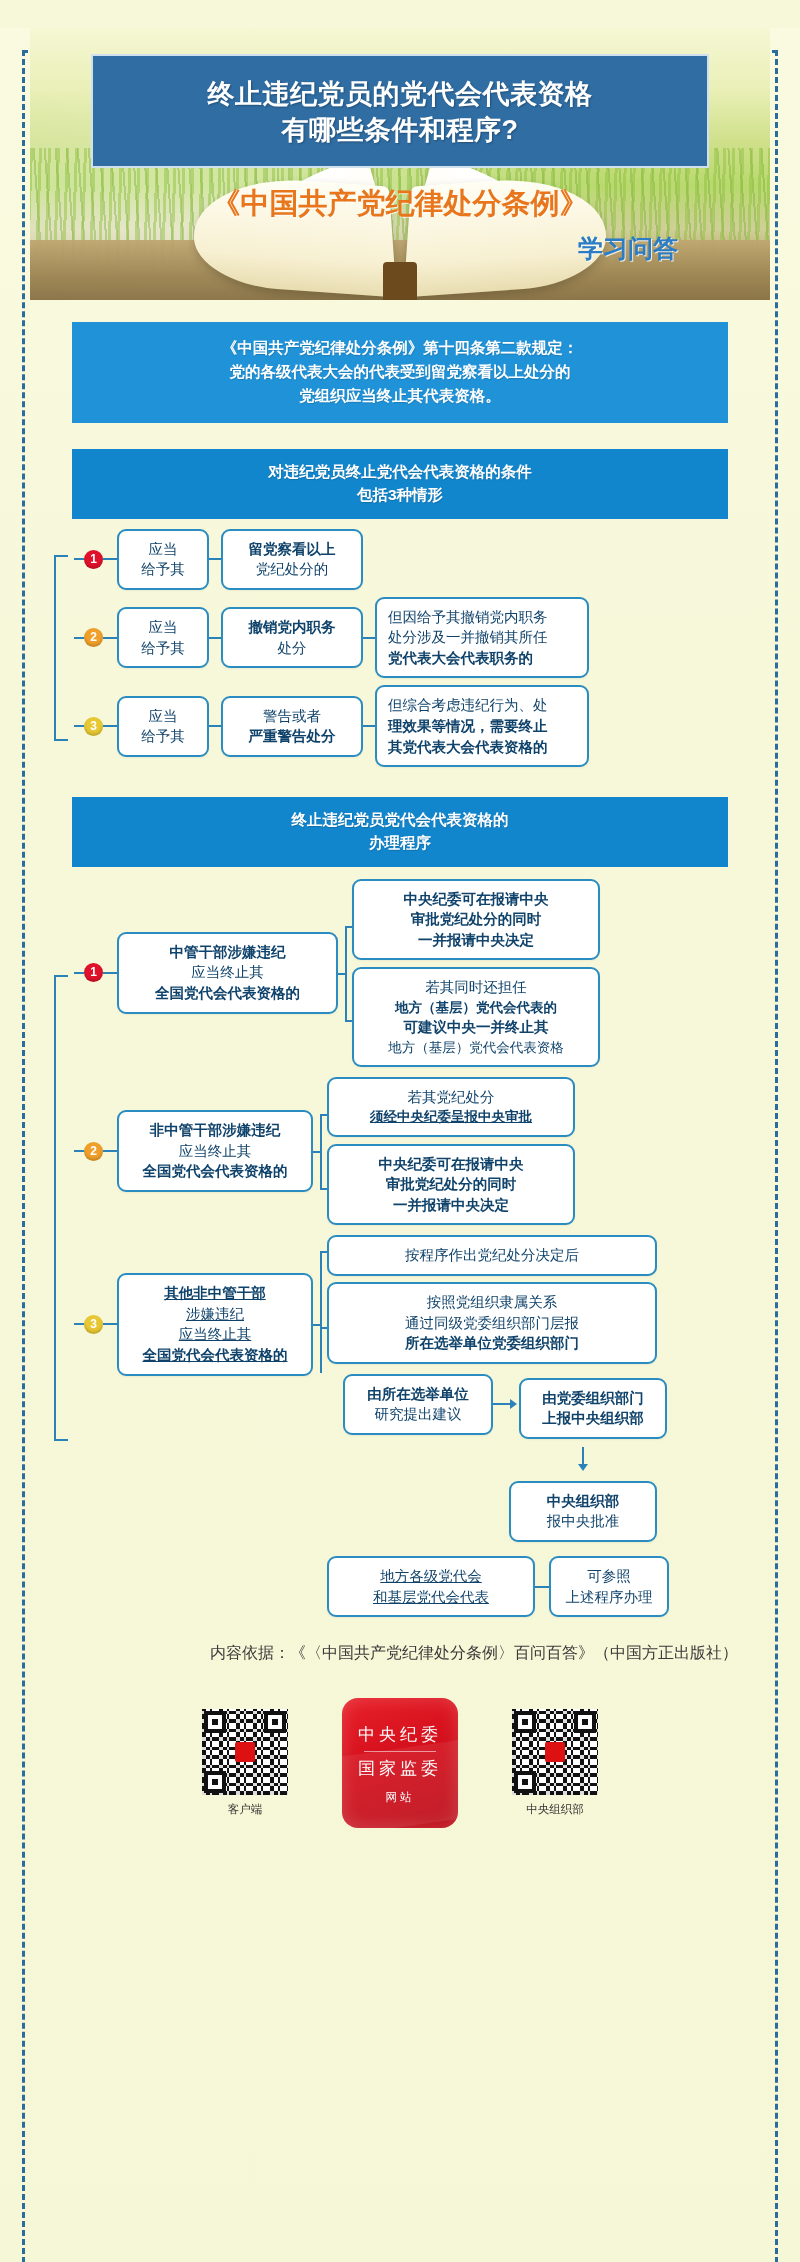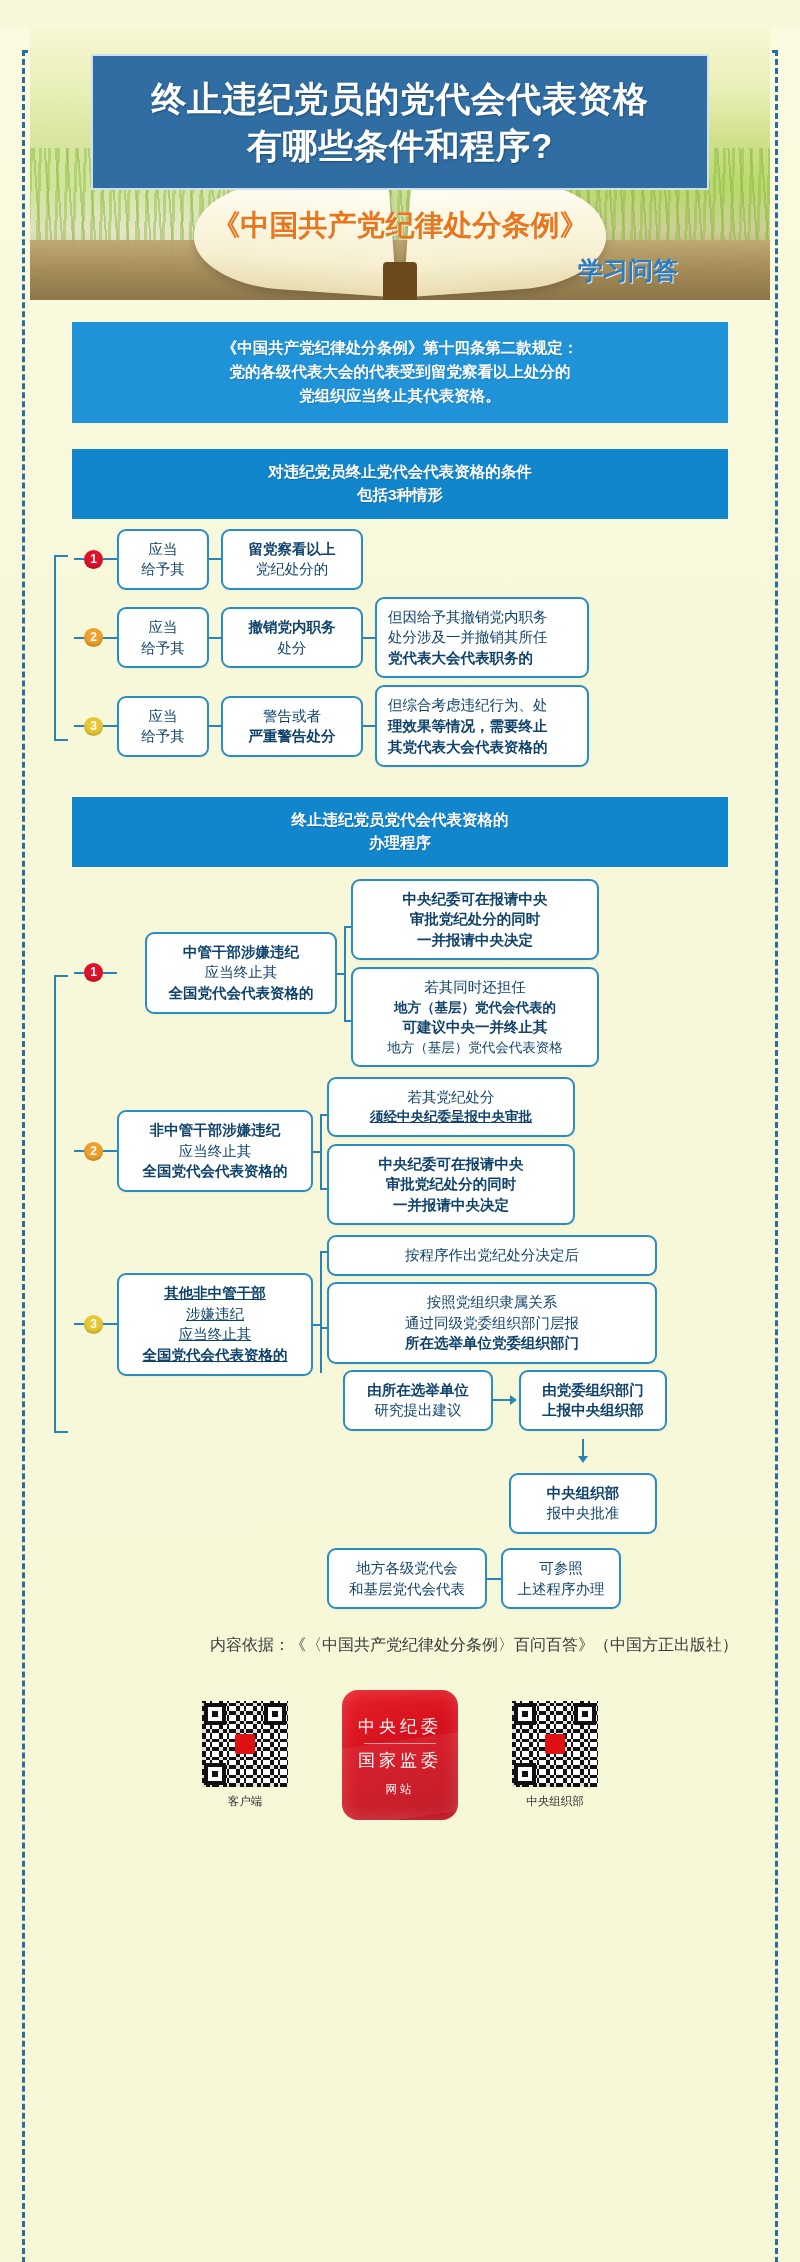--- a/index.html
+++ b/index.html
@@ -70,21 +70,21 @@
   .hero-title {
     position: relative; z-index: 5;
     margin: 26px auto 0 auto;
     width: 618px;
     background: #2f6da3;
     border: 2px solid #cfe0ef;
     padding: 20px 14px 18px 14px;
     text-align: center;
   }
   .hero-title .l {
-    display:block; color:#ffffff; font-weight:bold; font-size:35px; line-height:1.34;
+    display:block; color:#ffffff; font-weight:bold; font-size:27px; line-height:1.34;
     letter-spacing:.5px; text-shadow: 1px 1px 2px rgba(0,0,0,.28);
   }
   .hero-sub {
     position:relative; z-index:5; text-align:center; margin-top:16px;
   }
   .hero-sub .book-name {
     display:inline-block; color:#e8761c; font-weight:bold; font-size:29px;
     text-shadow: 1px 1px 0 rgba(255,255,255,.7);
   }
   .hero-sub2 {
@@ -348,21 +348,21 @@
   <div class="tree">
     <div class="group" style="padding-left:34px; margin-top:12px;">
       <div class="rail" style="left:14px; top:96px; bottom:176px;"></div>
       <div class="rail-cap-top" style="left:14px; top:96px;"></div>
       <div class="rail-cap-bot" style="left:14px; bottom:176px;"></div>
 
       <div class="row" style="margin:10px 0;">
         <div class="hconn w10"></div>
         <div class="bullet b1">1</div>
         <div class="hconn w14"></div>
-        <div class="card" style="width:192px;margin-left:28px;">
+        <div class="card" style="width:221px;">
           <span class="ln" style="font-weight:bold;">中管干部涉嫌违纪</span>
           <span class="ln">应当终止其</span>
           <span class="ln" style="font-weight:bold;">全国党代会代表资格的</span>
         </div>
         <div class="bracket">
           <div class="v" style="top:25%; bottom:25%;"></div>
           <div class="t1" style="top:25%;"></div>
           <div class="t2" style="top:75%;"></div>
         </div>
         <div class="stack">
@@ -435,41 +435,41 @@
             <span class="ln">通过同级党委组织部门层报</span>
             <span class="ln" style="font-weight:bold;">所在选举单位党委组织部门</span>
           </div>
 
           <div style="display:flex; align-items:center;padding-left:16px;">
             <div class="card" style="width:150px;">
               <span class="ln" style="font-weight:bold;">由所在选举单位</span>
               <span class="ln">研究提出建议</span>
             </div>
             <div class="arrow-r"></div>
-            <div class="card" style="width:148px;">
+            <div class="card" style="width:148px;margin-top:8px;">
               <span class="ln" style="font-weight:bold;">由党委组织部门</span>
               <span class="ln" style="font-weight:bold;">上报中央组织部</span>
             </div>
           </div>
 
           <div style="display:flex; justify-content:flex-end; width:330px;">
             <div style="width:148px; display:flex; justify-content:center;">
               <div class="arrow-d"></div>
             </div>
           </div>
 
           <div style="display:flex; justify-content:flex-end; width:330px;">
             <div class="card" style="width:148px;">
               <span class="ln" style="font-weight:bold;">中央组织部</span>
               <span class="ln">报中央批准</span>
             </div>
           </div>
 
           <div style="display:flex; align-items:center; margin-top:8px;">
-            <div class="card" style="width:160px;">
+            <div class="card" style="width:208px;text-decoration:underline;">
               <span class="ln">地方各级党代会</span>
               <span class="ln">和基层党代会代表</span>
             </div>
             <div class="hconn w14"></div>
             <div class="card" style="width:120px;">
               <span class="ln">可参照</span>
               <span class="ln">上述程序办理</span>
             </div>
           </div>
         </div>

